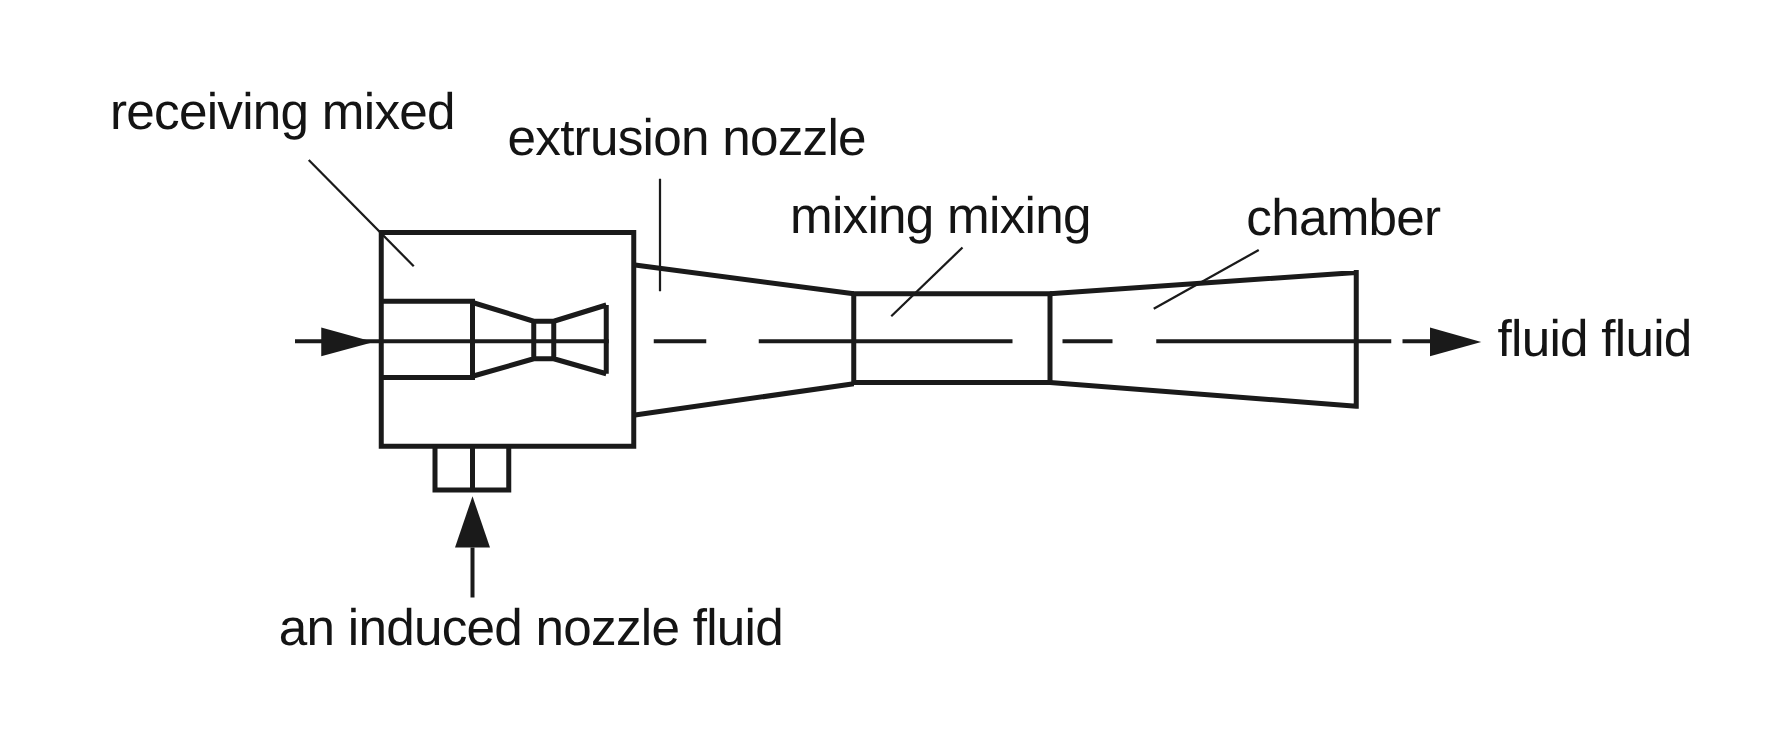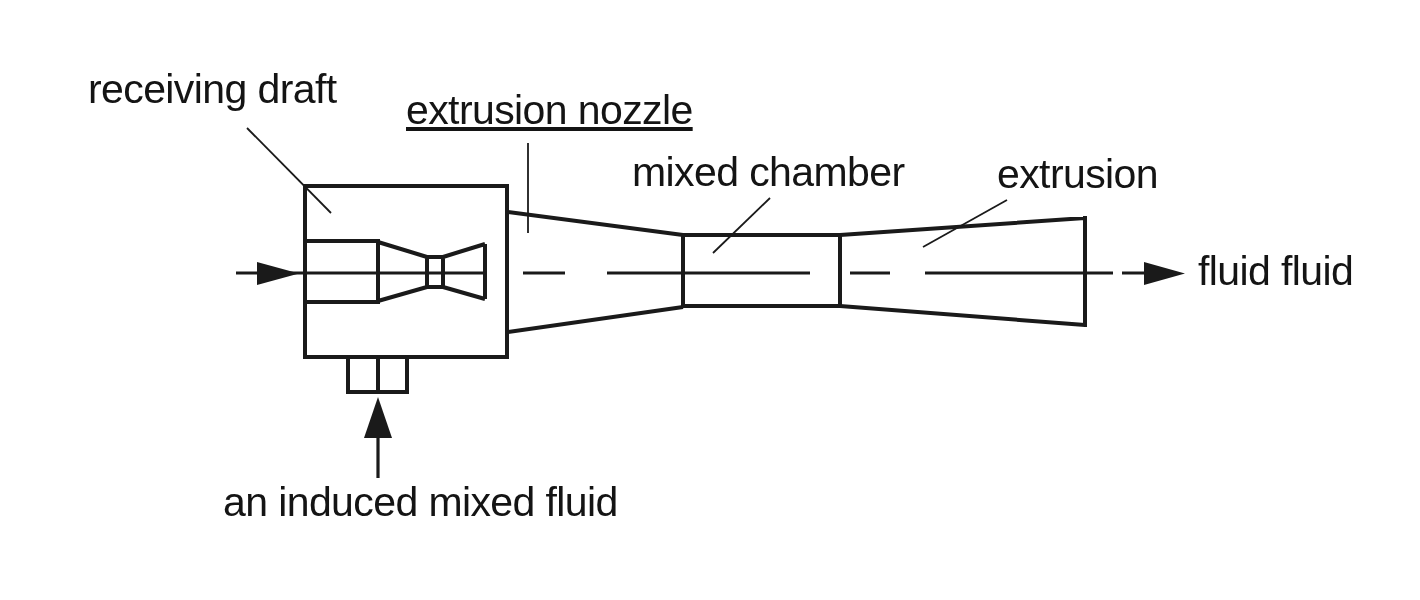--- a/index.html
+++ b/index.html
@@ -22,21 +22,21 @@
   }
   .label {
     position: absolute;
     font-size: 41px;
     line-height: 1.05;
     color: #141414;
     white-space: nowrap;
     letter-spacing: -0.6px;
   }
   .lbl-receiving   { left: 88px;   top: 68px;  }
-  .lbl-extrusion   { left: 406px;  top: 89px; text-decoration: underline;  }
+  .lbl-extrusion   { left: 406px;  top: 89px;  }
   .lbl-mixing      { left: 632px;  top: 151px; }
   .lbl-diffuser    { left: 997px;  top: 153px; }
   .lbl-working     { left: 8px;    top: 250px; }
   .lbl-mixed       { left: 1198px; top: 250px; }
   .lbl-induced     { left: 223px;  top: 481px; }
 </style>
 </head>
 <body>
 
 <div id="canvas">
@@ -74,26 +74,26 @@
 
     <path stroke-width="3.2" d="M378 478 V438"></path>
     <polygon points="364,438 392,438 378,397" fill="#1a1a1a" stroke="none"></polygon>
 
     <path stroke-width="1.8" d="M247 128 L331 213"></path>
     <path stroke-width="1.8" d="M528 143 V233"></path>
     <path stroke-width="1.8" d="M770 198 L713 253"></path>
     <path stroke-width="1.8" d="M1007 200 L923 247"></path>
   </svg>
 
-  <div class="label lbl-receiving">receiving draft</div>
+  <div class="label lbl-receiving">receiving mixed</div>
 
   <div class="label lbl-extrusion">extrusion nozzle</div>
 
-  <div class="label lbl-mixing">mixed chamber</div>
+  <div class="label lbl-mixing">mixing mixing</div>
 
-  <div class="label lbl-diffuser">extrusion</div>
+  <div class="label lbl-diffuser">chamber</div>
 
 
   <div class="label lbl-mixed">fluid fluid</div>
 
-  <div class="label lbl-induced">an induced mixed fluid</div>
+  <div class="label lbl-induced">an induced nozzle fluid</div>
 
 </div>
 
 </body></html>

